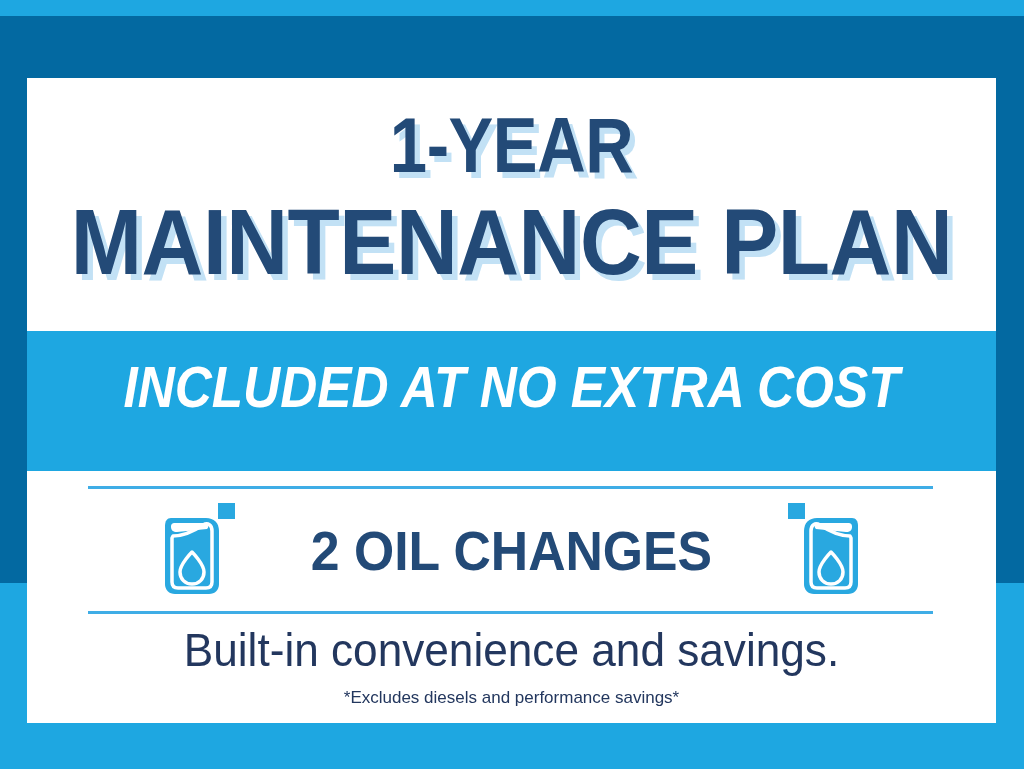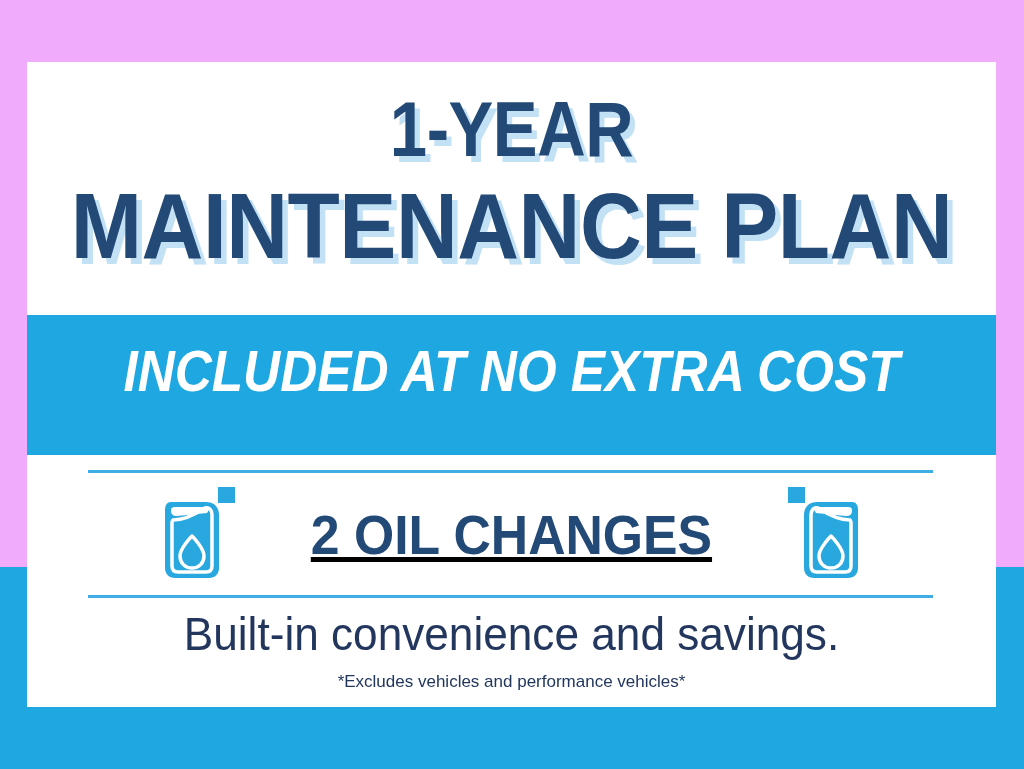--- a/index.html
+++ b/index.html
@@ -11,22 +11,23 @@
     height: 769px;
     overflow: hidden;
     font-family: "Liberation Sans", sans-serif;
     background: #1ea7e1;
   }
 
   #poster {
     position: relative;
     width: 1024px;
     height: 567px;
-    background: #f0abfc;
+    background: #0369a1;
     box-sizing: border-box;
+    margin-top: 16px;
   }
 
   
   .card-top {
     position: absolute;
     left: 27px;
     top: 62px;
     width: 969px;
     height: 253px;
     background: #ffffff;
@@ -106,21 +107,20 @@
   .feature-row {
     position: absolute;
     left: 0;
     right: 0;
     top: 28px;
     height: 104px;
     display: flex;
     align-items: center;
     justify-content: center;
     gap: 62px;
-    text-decoration: underline;
   }
   .feature-label {
     color: #234a77;
     font-family: "Liberation Sans Narrow", "Liberation Sans", sans-serif;
     font-weight: 700;
     font-size: 55px;
     line-height: 1;
     white-space: nowrap;
     transform: scaleX(0.94);
   }
@@ -202,17 +202,17 @@
           <path d="M30 50 C30 50 18 62 18 70 C18 77 23 82 30 82 C37 82 42 77 42 70 C42 62 30 50 30 50 Z" fill="none" stroke="#ffffff" stroke-width="3.5" stroke-linejoin="round"></path>
         </svg>
       </span>
 
     </div>
 
     <div class="divider divider-bottom"></div>
 
     <div class="tagline">Built-in convenience and savings.</div>
 
-    <div class="fineprint">*Excludes vehicles and performance vehicles*</div>
+    <div class="fineprint">*Excludes diesels and performance savings*</div>
 
   </div>
 
 </div>
 
 </body></html>

